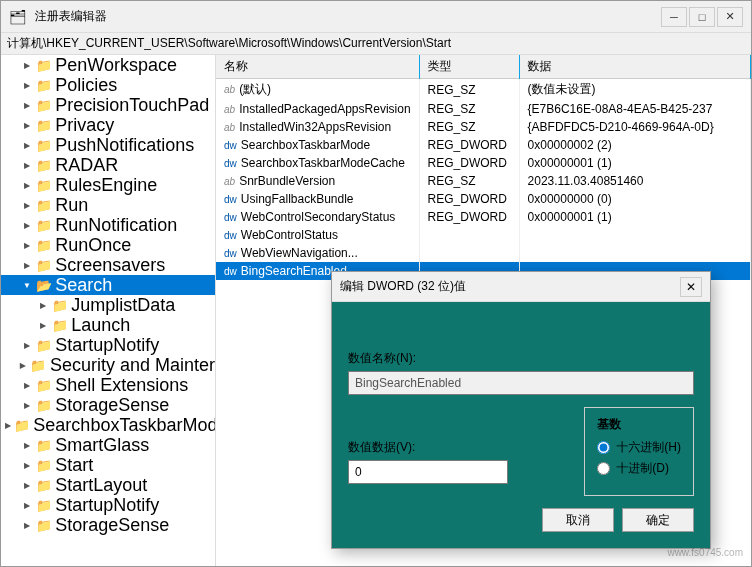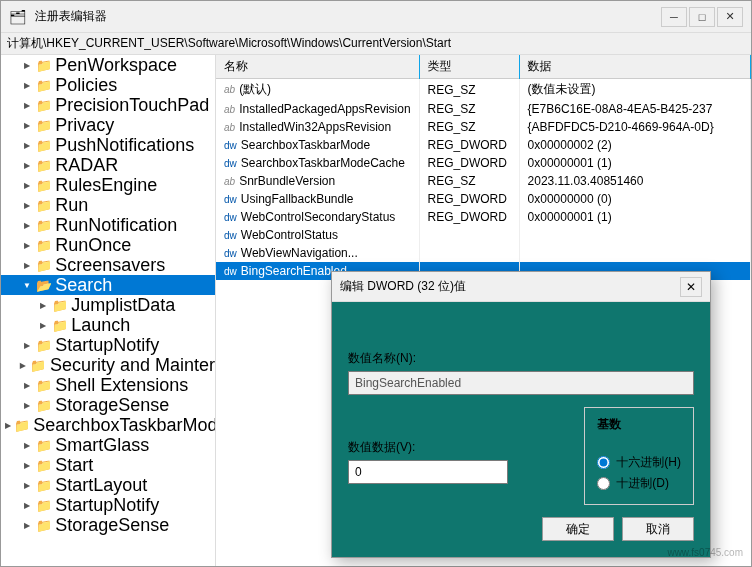--- a/index.html
+++ b/index.html
@@ -258,21 +258,21 @@
       flex: 1;
     }
 
     .radio-group {
       border: 1px solid #ccc;
       padding: 8px 12px;
     }
 
     .radio-group-label {
       font-size: 12px;
-      margin-bottom: 21px;
+      margin-bottom: 6px;
       font-weight: bold;
     }
 
     .radio-item {
       display: flex;
       align-items: center;
       gap: 6px;
       margin-bottom: 4px;
       cursor: pointer;
     }
@@ -606,22 +606,22 @@
             <input type="radio" name="base" id="hex" checked="" style="">
             <label for="hex">十六进制(H)</label>
           </div>
           <div class="radio-item">
             <input type="radio" name="base" id="dec" style="">
             <label for="dec">十进制(D)</label>
           </div>
         </div>
       </div>
       <div class="dialog-buttons">
+        <button class="dlg-btn">取消</button>
         <button class="dlg-btn primary">确定</button>
-        <button class="dlg-btn">取消</button>
       </div>
     </div>
   </div>
 
   <div class="watermark">
     <span>www.fs0745.com</span>
   </div>
 </div>
 
 </body></html>

